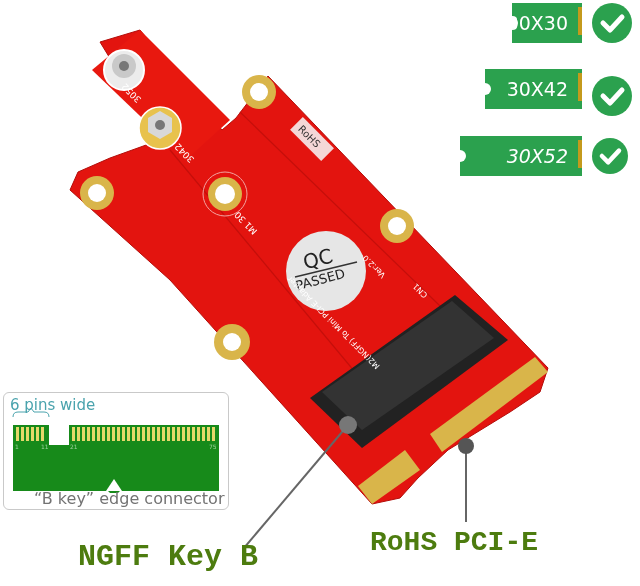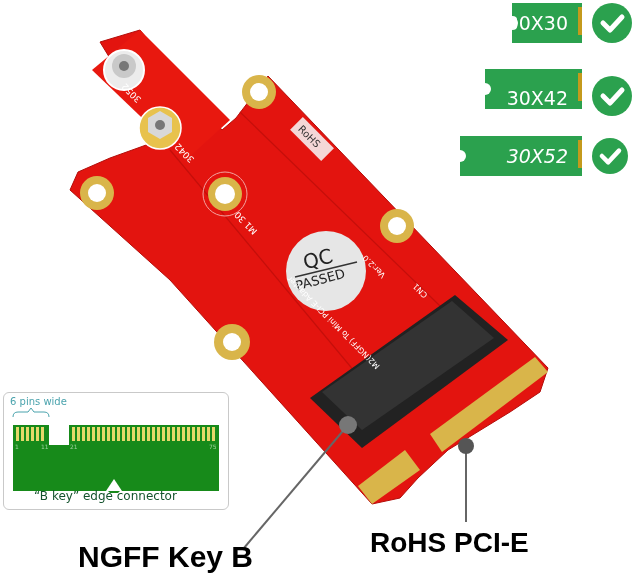--- a/index.html
+++ b/index.html
@@ -3,24 +3,24 @@
 <meta charset="utf-8">
 <style>
   html,body{margin:0;padding:0;background:#ffffff;}
   body{width:640px;height:586px;position:relative;overflow:hidden;font-family:"DejaVu Sans",sans-serif;}
   .abs{position:absolute;}
   svg{display:block;}
   .size-tag{position:absolute;height:40px;background:#2ba14e;color:#fff;font-family:"DejaVu Sans",sans-serif;font-size:19px;display:flex;align-items:center;justify-content:flex-end;padding-right:14px;box-sizing:border-box;}
   .size-tag .pins{position:absolute;right:0;top:4px;width:4px;height:28px;background:#c49a1c;}
   .size-tag .notch{position:absolute;left:-6px;top:14px;width:12px;height:12px;border-radius:50%;background:#fff;}
   .check{position:absolute;width:40px;height:40px;border-radius:50%;background:#2ba14e;}
-  .callout{position:absolute;color:#000000;font-weight:bold;font-family:Liberation Sans, sans-serif;}
+  .callout{position:absolute;color:#4d7c0f;font-weight:bold;font-family:Liberation Mono, monospace;}
   .inset{position:absolute;left:3px;top:392px;width:224px;height:116px;border:1px solid #c9c9c9;border-radius:6px;background:#fff;}
-  .inset .label-top{position:absolute;left:6px;top:3px;font-size:10px;color:#4aa3ad;}
-  .inset .label-bottom{position:absolute;left:30px;top:96px;font-size:12px;color:#14532d;}
+  .inset .label-top{position:absolute;left:6px;top:3px;font-size:15px;color:#4aa3ad;}
+  .inset .label-bottom{position:absolute;left:30px;top:96px;font-size:16px;color:#737373;}
 </style>
 </head>
 <body>
 
 <svg class="abs" width="640" height="586" viewBox="0 0 640 586" style="left:0;top:0;">
 
   <g>
     <polygon points="100,42 140,30 222,130 236,118 268,76 548,368 540,392 510,412 448,450 418,478 400,498 372,504 170,280 70,190 78,172 110,158 160,140" fill="#e3140f" stroke="#b30d0a" stroke-width="1"></polygon>
 
     <polygon points="92,70 140,30 230,120 186,160" fill="#e8180f"></polygon>
@@ -101,21 +101,21 @@
   <span class="notch"></span>
   <span>30X30</span>
   <span class="pins"></span>
 </div>
 <div class="check" style="left:592px;top:3px;">
   <svg width="40" height="40" viewBox="0 0 40 40">
       <polyline points="11,20 18,27 30,14" fill="none" stroke="#fff" stroke-width="5" stroke-linecap="round" stroke-linejoin="round"></polyline>
     </svg>
 </div>
 
-<div class="size-tag" style="left:485px;top:69px;width:97px;align-items:flex-end;">
+<div class="size-tag" style="left:485px;top:69px;width:97px;">
   <span class="notch"></span>
   <span>30X42</span>
   <span class="pins"></span>
 </div>
 <div class="check" style="left:592px;top:76px;">
   <svg width="40" height="40" viewBox="0 0 40 40">
       <polyline points="11,20 18,27 30,14" fill="none" stroke="#fff" stroke-width="5" stroke-linecap="round" stroke-linejoin="round"></polyline>
     </svg>
 </div>
 

